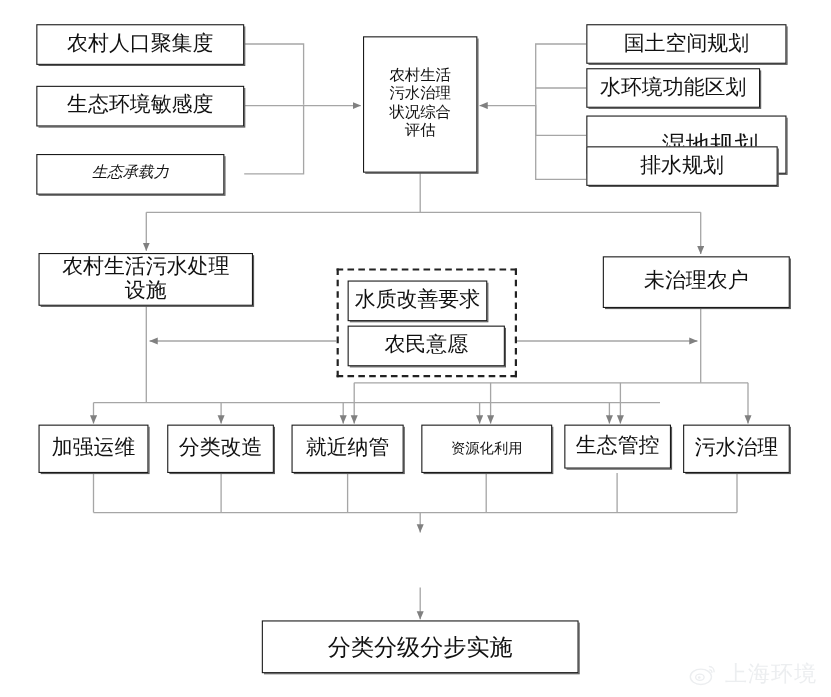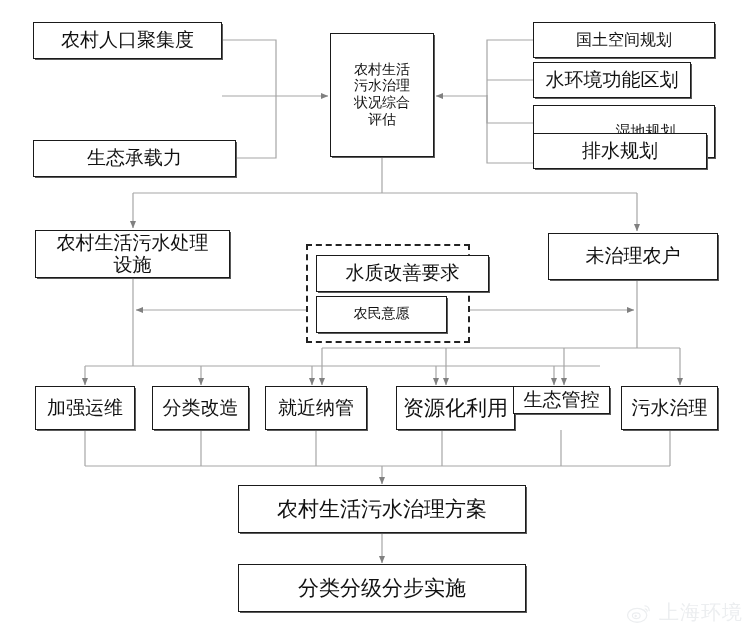--- a/index.html
+++ b/index.html
@@ -123,83 +123,83 @@
       <path d="M85,466 L670,466"></path>
       <path d="M382,466 L382,484" marker-end="url(#ah)"></path>
 
       <path d="M382,534 L382,563" marker-end="url(#ah)"></path>
     </g>
   </svg>
 
   <div class="node" style="left:33px;top:22px;width:189px;height:37px;font-size:19px;">
     <span>农村人口聚集度</span>
   </div>
-  <div class="node" style="left:33px;top:140px;width:203px;height:37px;font-size:19px;">
+  <div class="node" style="left:33px;top:78px;width:189px;height:37px;font-size:19px;">
+    <span>生态环境敏感度</span>
+  </div>
+  <div class="node" style="left:33px;top:140px;width:171px;height:37px;font-size:14px;font-style:italic;">
     <span>生态承载力</span>
   </div>
 
   <div class="node" style="left:330px;top:33px;width:104px;height:124px;font-size:14px;flex-direction:column;justify-content:center;">
     <span>农村生活</span>
     <span>污水治理</span>
     <span>状况综合</span>
     <span>评估</span>
   </div>
 
-  <div class="node" style="left:533px;top:22px;width:182px;height:36px;font-size:16px;">
+  <div class="node" style="left:533px;top:22px;width:182px;height:36px;font-size:19px;">
     <span>国土空间规划</span>
   </div>
   <div class="node" style="left:533px;top:62px;width:158px;height:36px;font-size:19px;">
     <span>水环境功能区划</span>
   </div>
-  <div class="node" style="left:533px;top:105px;width:182px;height:53px;font-size:15px;padding-left:43px;">
+  <div class="node" style="left:533px;top:105px;width:182px;height:53px;font-size:22px;padding-left:43px;">
     <span>湿地规划</span>
   </div>
   <div class="node" style="left:533px;top:133px;width:174px;height:36px;font-size:19px;">
     <span>排水规划</span>
   </div>
 
   <div class="node" style="left:35px;top:230px;width:195px;height:48px;font-size:19px;flex-direction:column;justify-content:center;">
     <span>农村生活污水处理</span>
     <span>设施</span>
   </div>
 
   <div class="dashgroup" style="left:306px;top:244px;width:164px;height:99px;"></div>
-  <div class="node" style="left:316px;top:255px;width:173px;height:37px;font-size:19px;">
+  <div class="node" style="left:316px;top:255px;width:127px;height:37px;font-size:19px;">
     <span>水质改善要求</span>
   </div>
-  <div class="node" style="left:316px;top:296px;width:131px;height:37px;font-size:14px;">
+  <div class="node" style="left:316px;top:296px;width:143px;height:37px;font-size:19px;">
     <span>农民意愿</span>
   </div>
 
   <div class="node" style="left:548px;top:233px;width:170px;height:47px;font-size:19px;">
     <span>未治理农户</span>
   </div>
 
   <div class="node" style="left:35px;top:386px;width:100px;height:44px;font-size:19px;">
     <span>加强运维</span>
   </div>
   <div class="node" style="left:152px;top:386px;width:97px;height:44px;font-size:19px;">
     <span>分类改造</span>
   </div>
   <div class="node" style="left:265px;top:386px;width:102px;height:44px;font-size:19px;">
     <span>就近纳管</span>
   </div>
-  <div class="node" style="left:383px;top:386px;width:119px;height:44px;font-size:21px;margin-left:13px;">
+  <div class="node" style="left:383px;top:386px;width:119px;height:44px;font-size:13px;">
     <span>资源化利用</span>
   </div>
-  <div class="node" style="left:513px;top:386px;width:97px;height:28px;font-size:19px;">
+  <div class="node" style="left:513px;top:386px;width:97px;height:40px;font-size:19px;">
     <span>生态管控</span>
   </div>
   <div class="node" style="left:621px;top:386px;width:97px;height:44px;font-size:19px;">
     <span>污水治理</span>
   </div>
 
-  <div class="node" style="left:238px;top:485px;width:288px;height:48px;font-size:21px;">
-    <span>农村生活污水治理方案</span>
-  </div>
   <div class="node" style="left:238px;top:564px;width:288px;height:48px;font-size:21px;">
     <span>分类分级分步实施</span>
   </div>
 
   <div class="watermark">
     <svg class="wm-logo" viewBox="0 0 28 24">
       <ellipse cx="12" cy="14.5" rx="10.5" ry="7.6" fill="none" stroke="#eceef0" stroke-width="1.4"></ellipse>
       <ellipse cx="11" cy="15" rx="4.2" ry="3.1" fill="none" stroke="#eceef0" stroke-width="1.3"></ellipse>
       <circle cx="10.4" cy="15.2" r="1.3" fill="#eceef0"></circle>
       <path d="M20.5,4.2 a5,5 0 0 1 4.6,5.2" fill="none" stroke="#eceef0" stroke-width="1.4" stroke-linecap="round"></path>

